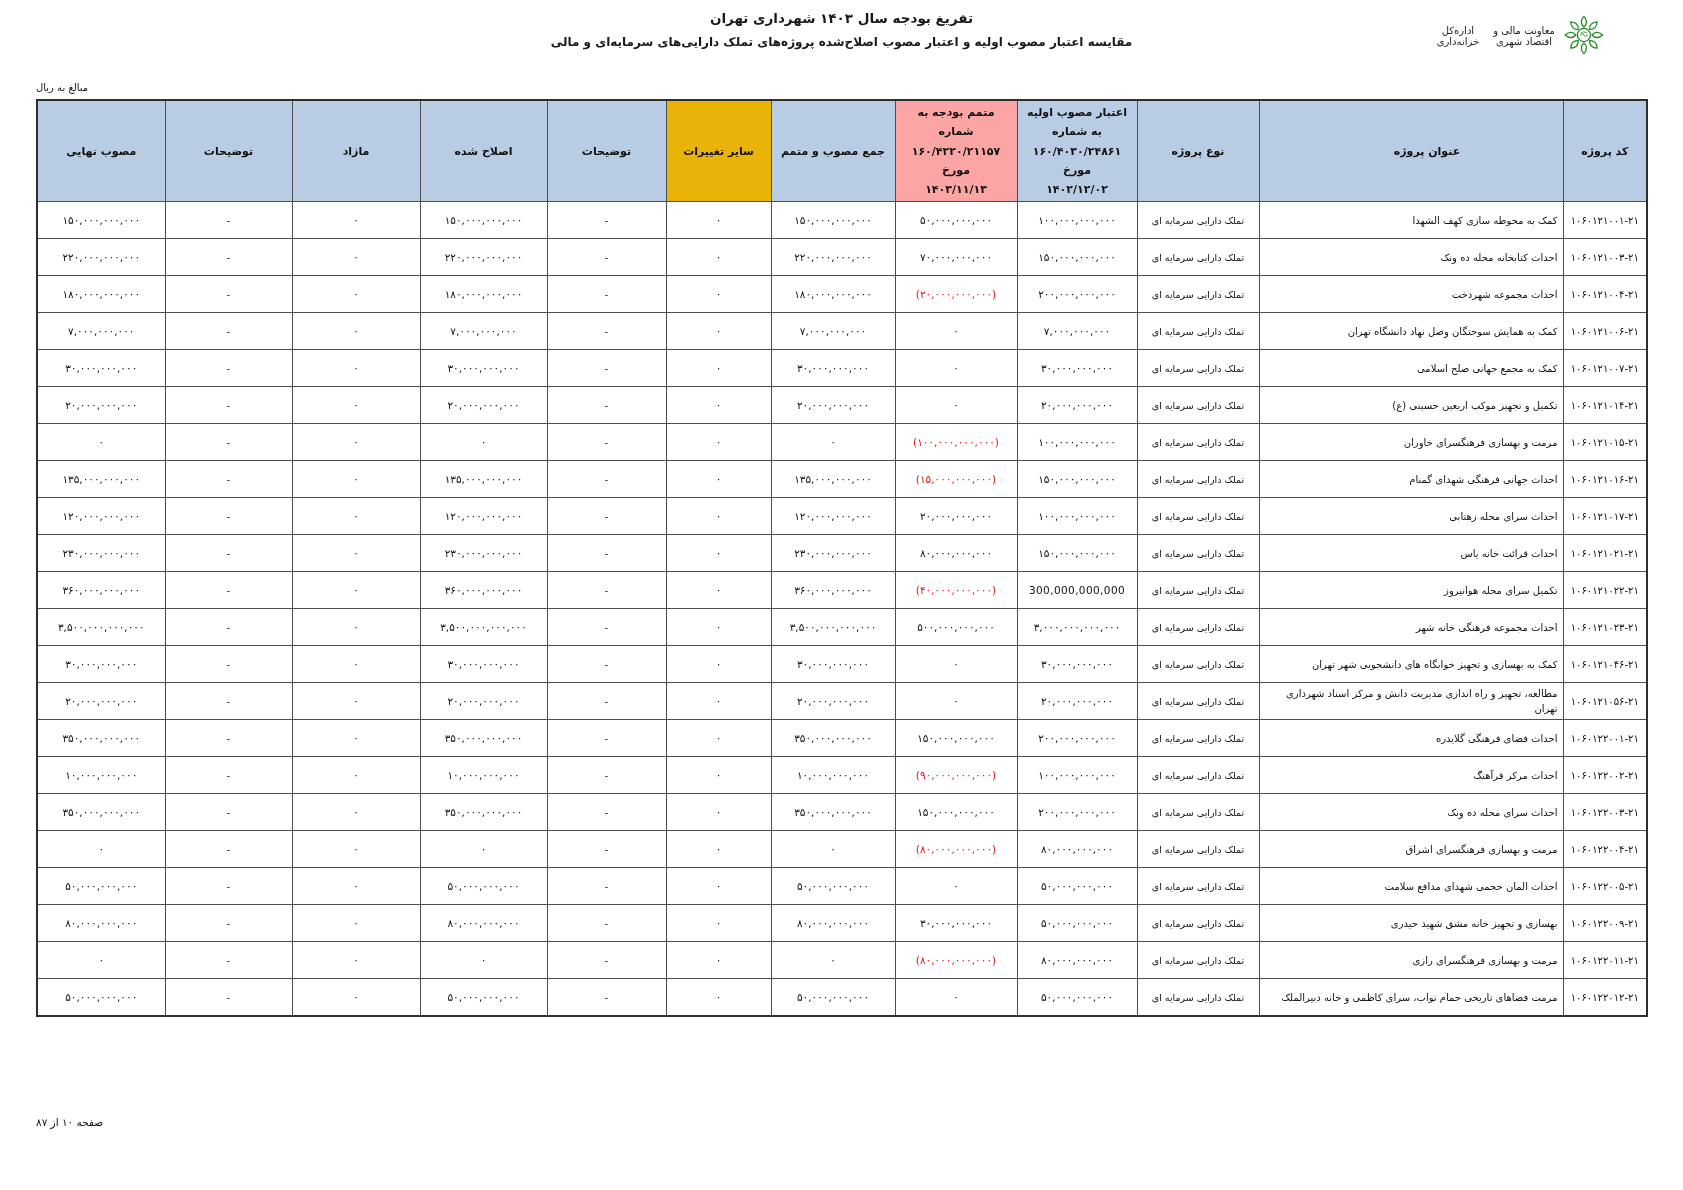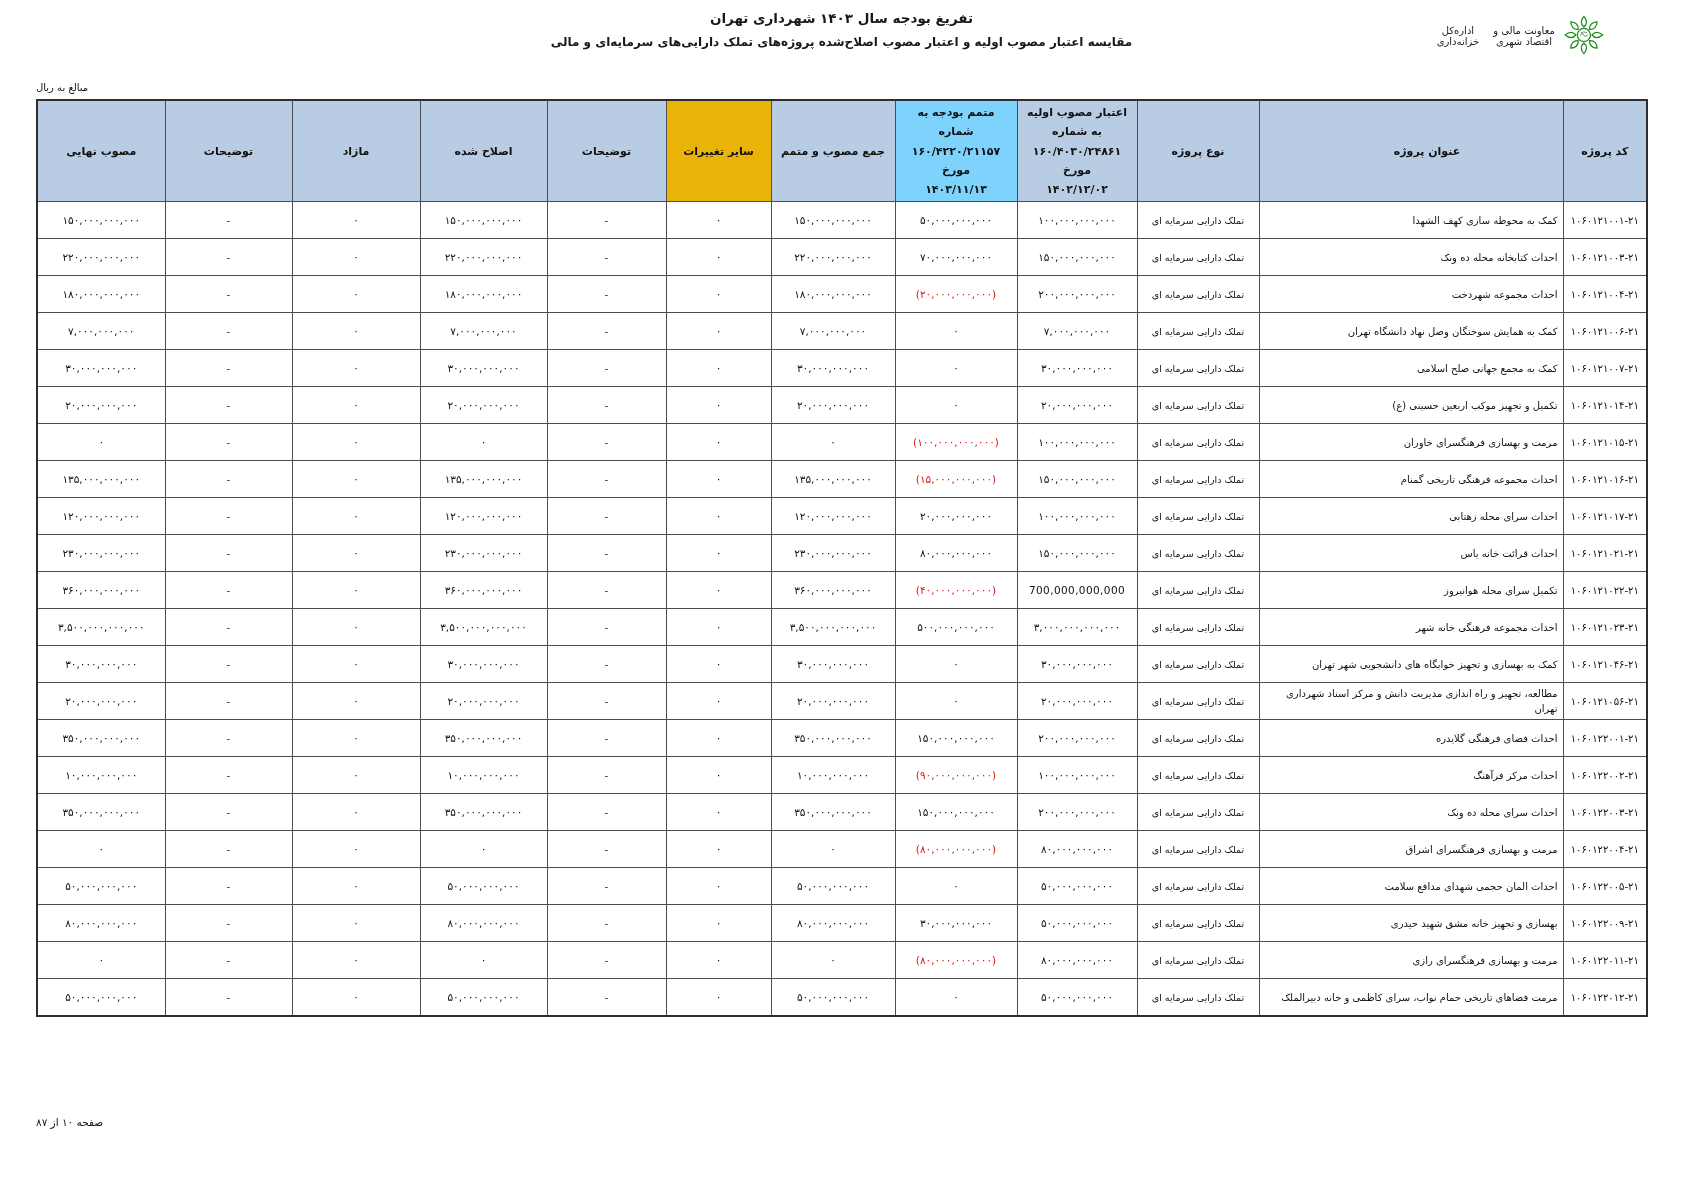--- a/index.html
+++ b/index.html
@@ -124,21 +124,21 @@
     <thead>
       <tr>
         <th class="hdr" style="background: rgb(184, 204, 228);">کد پروژه</th>
         <th class="hdr" style="background: rgb(184, 204, 228); padding-left: 35px;">عنوان پروژه</th>
         <th class="hdr" style="background: rgb(184, 204, 228);">نوع پروژه</th>
         <th class="hdr" style="background: rgb(184, 204, 228);">
           <span class="hline">اعتبار مصوب اولیه به شماره</span>
           <span class="hline">۱۶۰/۴۰۳۰/۲۴۸۶۱ مورخ</span>
           <span class="hline">۱۴۰۲/۱۲/۰۲</span>
         </th>
-        <th class="hdr" style="background: #7dd3fc;">
+        <th class="hdr" style="background: #fca5a5;">
           <span class="hline">متمم بودجه به شماره</span>
           <span class="hline">۱۶۰/۴۲۲۰/۲۱۱۵۷ مورخ</span>
           <span class="hline">۱۴۰۳/۱۱/۱۳</span>
         </th>
         <th class="hdr" style="background: rgb(184, 204, 228); margin-top: 36px;">جمع مصوب و متمم</th>
         <th class="hdr" style="background: #eab308;">سایر تغییرات</th>
         <th class="hdr" style="background: rgb(184, 204, 228);">توضیحات</th>
         <th class="hdr" style="background: rgb(184, 204, 228);">اصلاح شده</th>
         <th class="hdr" style="background: rgb(184, 204, 228);">مازاد</th>
         <th class="hdr" style="background: rgb(184, 204, 228);">توضیحات</th>
@@ -239,21 +239,21 @@
           <td class="cell-num">۰</td>
           <td class="cell-num">۰</td>
           <td class="cell-dash">-</td>
           <td class="cell-num">۰</td>
           <td class="cell-num">۰</td>
           <td class="cell-dash">-</td>
           <td class="cell-num">۰</td>
         </tr>
         <tr>
           <td class="cell-code">۱۰۶۰۱۲۱۰۱۶-۲۱</td>
-          <td class="cell-title">احداث مجموعه فرهنگی تاریخی گمنام</td>
+          <td class="cell-title">احداث جهانی فرهنگی شهدای گمنام</td>
           <td class="cell-type">تملک دارایی سرمایه ای</td>
           <td class="cell-num">۱۵۰,۰۰۰,۰۰۰,۰۰۰</td>
           <td class="cell-num" style="color: rgb(224, 20, 20);">(۱۵,۰۰۰,۰۰۰,۰۰۰)</td>
           <td class="cell-num">۱۳۵,۰۰۰,۰۰۰,۰۰۰</td>
           <td class="cell-num">۰</td>
           <td class="cell-dash">-</td>
           <td class="cell-num">۱۳۵,۰۰۰,۰۰۰,۰۰۰</td>
           <td class="cell-num">۰</td>
           <td class="cell-dash">-</td>
           <td class="cell-num">۱۳۵,۰۰۰,۰۰۰,۰۰۰</td>
@@ -283,21 +283,21 @@
           <td class="cell-dash">-</td>
           <td class="cell-num">۲۳۰,۰۰۰,۰۰۰,۰۰۰</td>
           <td class="cell-num">۰</td>
           <td class="cell-dash">-</td>
           <td class="cell-num">۲۳۰,۰۰۰,۰۰۰,۰۰۰</td>
         </tr>
         <tr>
           <td class="cell-code">۱۰۶۰۱۲۱۰۲۲-۲۱</td>
           <td class="cell-title">تکمیل سرای محله هوانیروز</td>
           <td class="cell-type">تملک دارایی سرمایه ای</td>
-          <td class="cell-num">700,000,000,000</td>
+          <td class="cell-num">300,000,000,000</td>
           <td class="cell-num" style="color: rgb(224, 20, 20);">(۴۰,۰۰۰,۰۰۰,۰۰۰)</td>
           <td class="cell-num">۳۶۰,۰۰۰,۰۰۰,۰۰۰</td>
           <td class="cell-num">۰</td>
           <td class="cell-dash">-</td>
           <td class="cell-num">۳۶۰,۰۰۰,۰۰۰,۰۰۰</td>
           <td class="cell-num">۰</td>
           <td class="cell-dash">-</td>
           <td class="cell-num">۳۶۰,۰۰۰,۰۰۰,۰۰۰</td>
         </tr>
         <tr>

